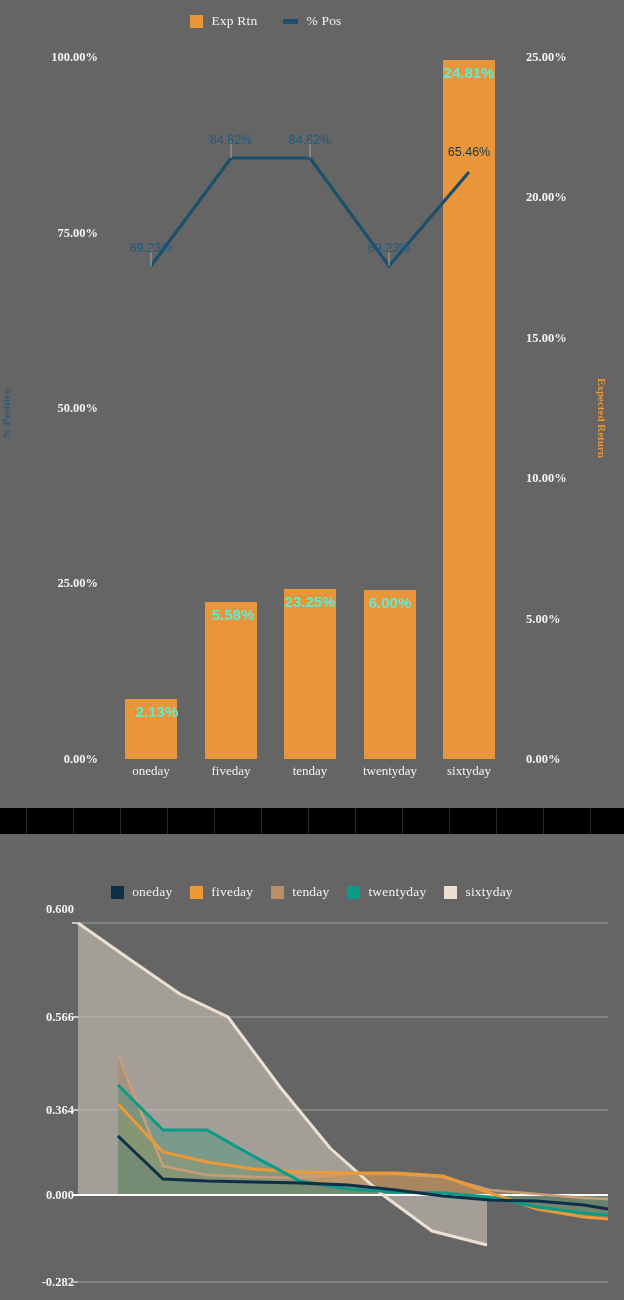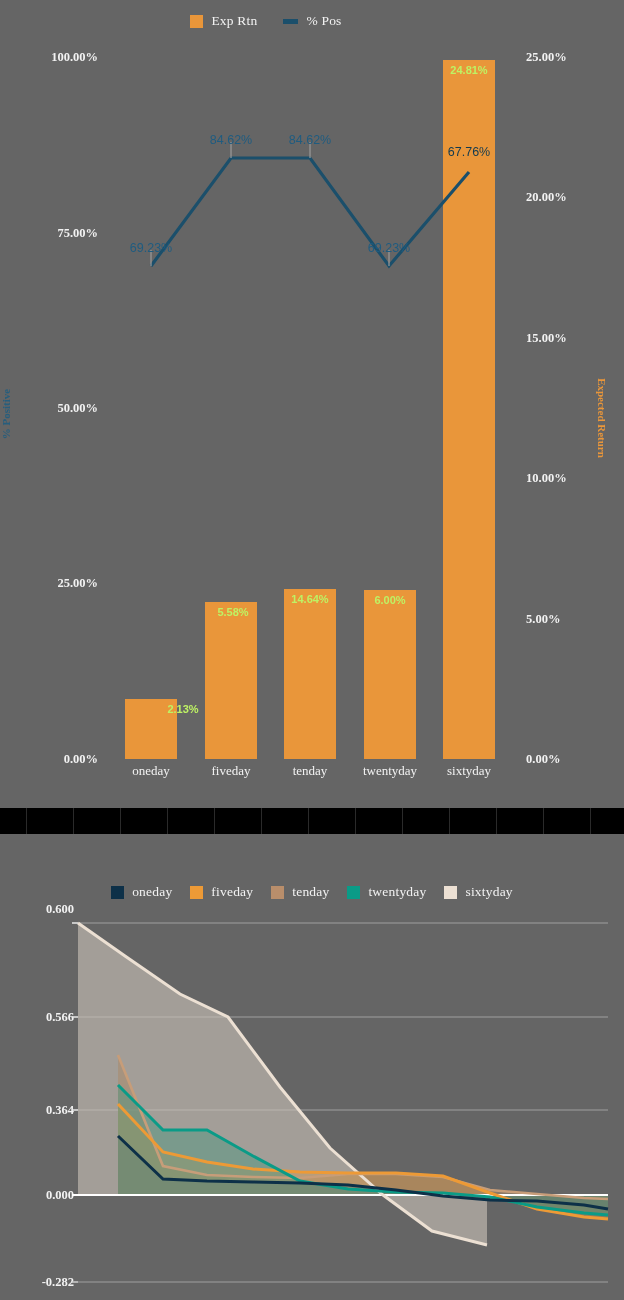--- a/index.html
+++ b/index.html
@@ -29,21 +29,21 @@
          font-family:"Liberation Serif",serif;white-space:nowrap;}
   .ytick.left{right:526px;text-align:right;}
   .ytick.right{left:526px;text-align:left;}
   .axis-title{position:absolute;font-size:11px;font-weight:bold;white-space:nowrap;
               font-family:"Liberation Serif",serif;}
   .axis-title.lefta{color:#275e7d;}
   .axis-title.righta{color:#e9963a;}
 
   
   .bar{position:absolute;background:#e9963a;}
-  .bar-label{position:absolute;color:#bef264;font-size:11px;font-weight:bold;
+  .bar-label{position:absolute;color:#5eead4;font-size:15px;font-weight:bold;
              font-family:"Liberation Sans",sans-serif;text-align:center;}
   .cat-label{position:absolute;color:#f2f2f2;font-size:13px;
              font-family:"Liberation Serif",serif;text-align:center;}
 
   
   .pt-label{position:absolute;color:#1f5c80;font-size:12.5px;
             font-family:"Liberation Sans",sans-serif;text-align:center;white-space:nowrap;}
 
   
   .legend2{position:absolute;top:884px;left:0;width:624px;
@@ -86,39 +86,39 @@
 
   <div class="axis-title lefta" style="left:-19px;top:408px;transform:rotate(-90deg);">% Positive</div>
   <div class="axis-title righta" style="left:562px;top:412px;transform:rotate(90deg);">Expected Return</div>
 
   <div class="bar" style="left:125px;width:52px;top:699px;height:60px;"></div>
   <div class="bar" style="left:205px;width:52px;top:602px;height:157px;"></div>
   <div class="bar" style="left:284px;width:52px;top:589px;height:170px;"></div>
   <div class="bar" style="left:364px;width:52px;top:590px;height:169px;"></div>
   <div class="bar" style="left:443px;width:52px;top:60px;height:699px;"></div>
 
-  <div class="bar-label" style="left:125px;width:64px;top:703px;padding-left:26px;">2.13%</div>
+  <div class="bar-label" style="left:125px;width:64px;top:703px;">2.13%</div>
   <div class="bar-label" style="left:205px;width:56px;top:606px;">5.58%</div>
-  <div class="bar-label" style="left:284px;width:52px;top:593px;">14.64%</div>
+  <div class="bar-label" style="left:284px;width:52px;top:593px;">23.25%</div>
   <div class="bar-label" style="left:364px;width:52px;top:594px;">6.00%</div>
   <div class="bar-label" style="left:443px;width:52px;top:64px;">24.81%</div>
 
   <svg width="624" height="808" style="position:absolute;left:0;top:0;pointer-events:none">
     <polyline points="151,266 231,158 310,158 389,266 469,172" fill="none" stroke="#1b4f6b" stroke-width="3.2" stroke-linejoin="miter"></polyline>
     <line x1="151" y1="266" x2="151" y2="250" stroke="#9a9a9a" stroke-width="1.2"></line>
     <line x1="231" y1="158" x2="231" y2="142" stroke="#9a9a9a" stroke-width="1.2"></line>
     <line x1="310" y1="158" x2="310" y2="142" stroke="#9a9a9a" stroke-width="1.2"></line>
     <line x1="389" y1="266" x2="389" y2="250" stroke="#9a9a9a" stroke-width="1.2"></line>
   </svg>
 
   <div class="pt-label" style="left:121px;width:60px;top:241px;">69.23%</div>
   <div class="pt-label" style="left:201px;width:60px;top:133px;">84.62%</div>
   <div class="pt-label" style="left:280px;width:60px;top:133px;">84.62%</div>
   <div class="pt-label" style="left:359px;width:60px;top:241px;">69.23%</div>
-  <div class="pt-label" style="left:439px;width:60px;top:145px;color:#123a4f">67.76%</div>
+  <div class="pt-label" style="left:439px;width:60px;top:145px;color:#123a4f">65.46%</div>
 
   <div class="cat-label" style="left:111px;width:80px;top:763px;">oneday</div>
   <div class="cat-label" style="left:191px;width:80px;top:763px;">fiveday</div>
   <div class="cat-label" style="left:270px;width:80px;top:763px;">tenday</div>
   <div class="cat-label" style="left:350px;width:80px;top:763px;">twentyday</div>
   <div class="cat-label" style="left:429px;width:80px;top:763px;">sixtyday</div>
 </div>
 
 <div id="divider">
   <div class="tick" style="left:26px"></div>

